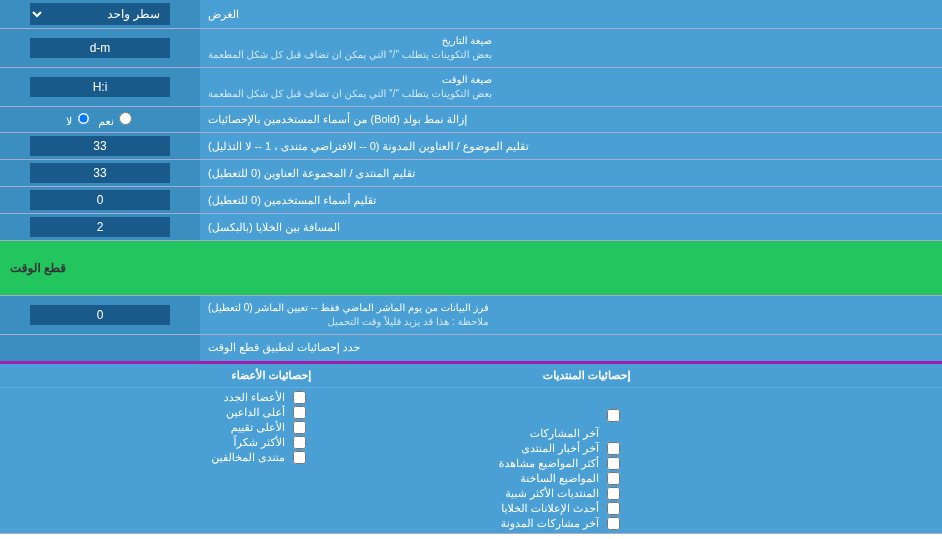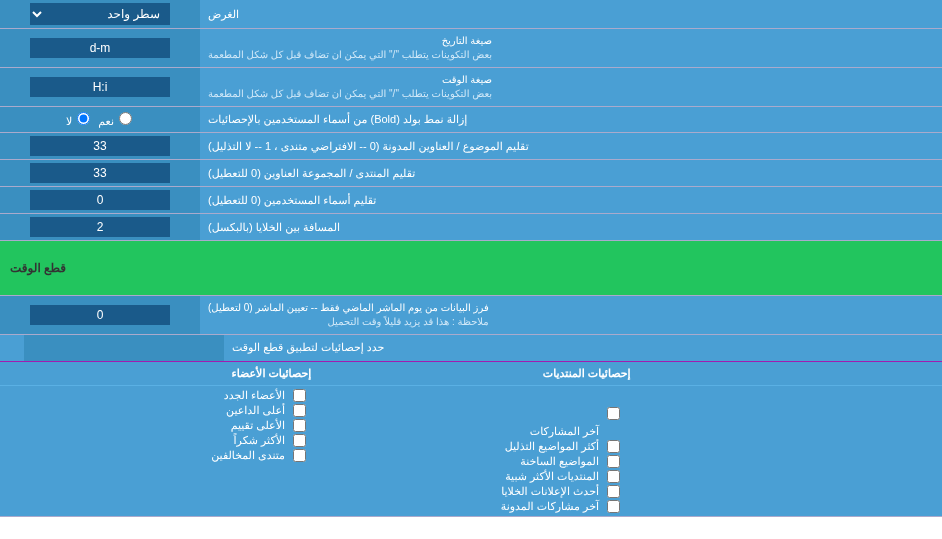--- a/index.html
+++ b/index.html
@@ -214,21 +214,21 @@
     <div style="text-align:right;">
       <div>فرز البيانات من يوم الماشر الماضي فقط -- تعيين الماشر (0 لتعطيل)</div>
       <div style="font-size:10px; color:#d0e8f8;">ملاحظة : هذا قد يزيد قليلاً وقت التحميل</div>
     </div>
   </div>
   <div class="input-cell">
     <input type="text" value="0" style="">
   </div>
 </div>
 
-<div class="row" style="background:#4a9fd4; border-bottom: 1px solid #a21caf; padding-left: 24px;">
+<div class="row" style="background:#4a9fd4; border-bottom: 3px solid #a21caf;">
   <div class="label-cell">حدد إحصائيات لتطبيق قطع الوقت</div>
   <div class="input-cell" style="background:#3a8fc0;"></div>
 </div>
 
 <div style="background:#4a9fd4; width:100%; border-bottom:1px solid #aac;">
 
   <div style="display:flex; width:100%; border-bottom:1px solid #5ab0e4; padding: 3px 0;">
     <div style="flex:1; padding:2px 8px;"></div>
     <div style="flex:1; padding:2px 8px; color:#fff; font-weight:bold; font-size:11px; text-align:right;">إحصائيات المنتديات</div>
     <div style="flex:1; padding:2px 24px; color:#fff; font-weight:bold; font-size:11px; text-align:right;">إحصائيات الأعضاء</div>
@@ -238,21 +238,25 @@
 
     <div style="flex:1; padding:0 8px;">
     </div>
     <div style="flex:1; padding:0 8px;">
       <div class="cb-item">
         <input type="checkbox" style="">
         <span style="margin-right:4px;margin-top:36px;">آخر المشاركات</span>
       </div>
       <div class="cb-item">
         <input type="checkbox" style="">
-        <span style="margin-right:4px;">أكثر المواضيع التذليل</span>
+        <span style="margin-right:4px;">آخر أخبار المنتدى</span>
+      </div>
+      <div class="cb-item">
+        <input type="checkbox" style="">
+        <span style="margin-right:4px;">أكثر المواضيع مشاهدة</span>
       </div>
       <div class="cb-item">
         <input type="checkbox" style="">
         <span style="margin-right:4px;">المواضيع الساخنة</span>
       </div>
       <div class="cb-item">
         <input type="checkbox" style="">
         <span style="margin-right:4px;">المنتديات الأكثر شبية</span>
       </div>
       <div class="cb-item">

